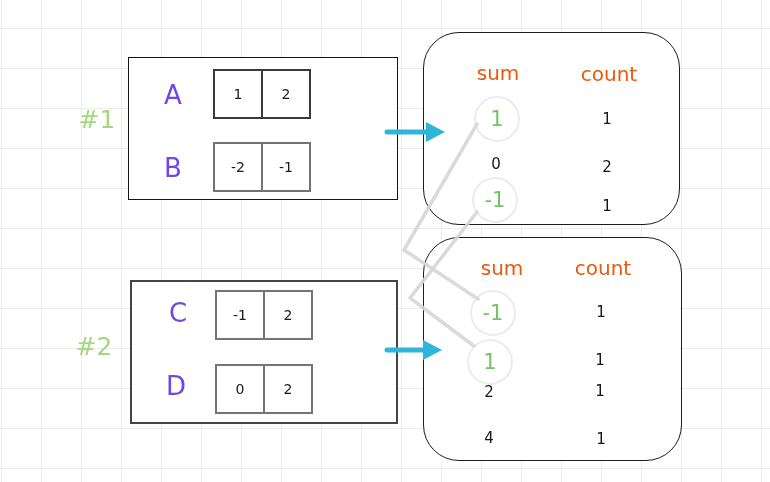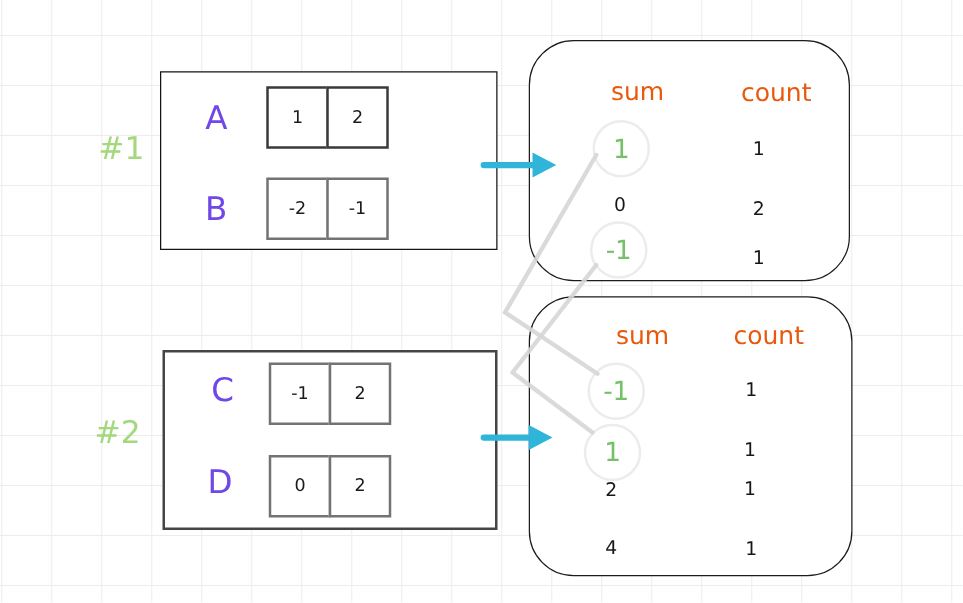--- a/index.html
+++ b/index.html
@@ -27,21 +27,21 @@
   .cell{
     width:50px;height:50px;box-sizing:border-box;background:#fff;
     display:flex;align-items:center;justify-content:center;
     font-size:14px;color:#1b1b1b;border:2px solid #3a3a3a;
   }
   .cell + .cell{margin-left:-2px;}
   .cells.gray .cell{border-color:#737373;}
 
   
   .result-table{background:#fff;border:1.5px solid #1c1c1c;border-radius:36px;z-index:1;}
-  .th{font-size:20px;color:var(--orange,#e8590c);margin-left:12px;}
+  .th{font-size:20px;color:var(--orange,#e8590c);}
   .val{font-size:15px;color:#161616;z-index:3;}
   .sumwrap{
     width:46px;height:46px;display:flex;align-items:center;justify-content:center;
     z-index:6;font-size:15px;color:#161616;box-sizing:border-box;
   }
   .sumwrap.circled{
     border-radius:50%;border:2px solid #ececec;background:rgba(255,255,255,0.82);
     color:var(--green,#74c167);font-size:21px;
   }
 

